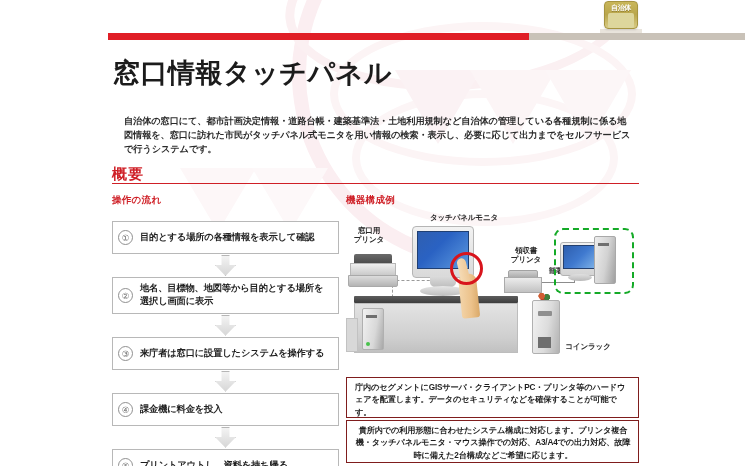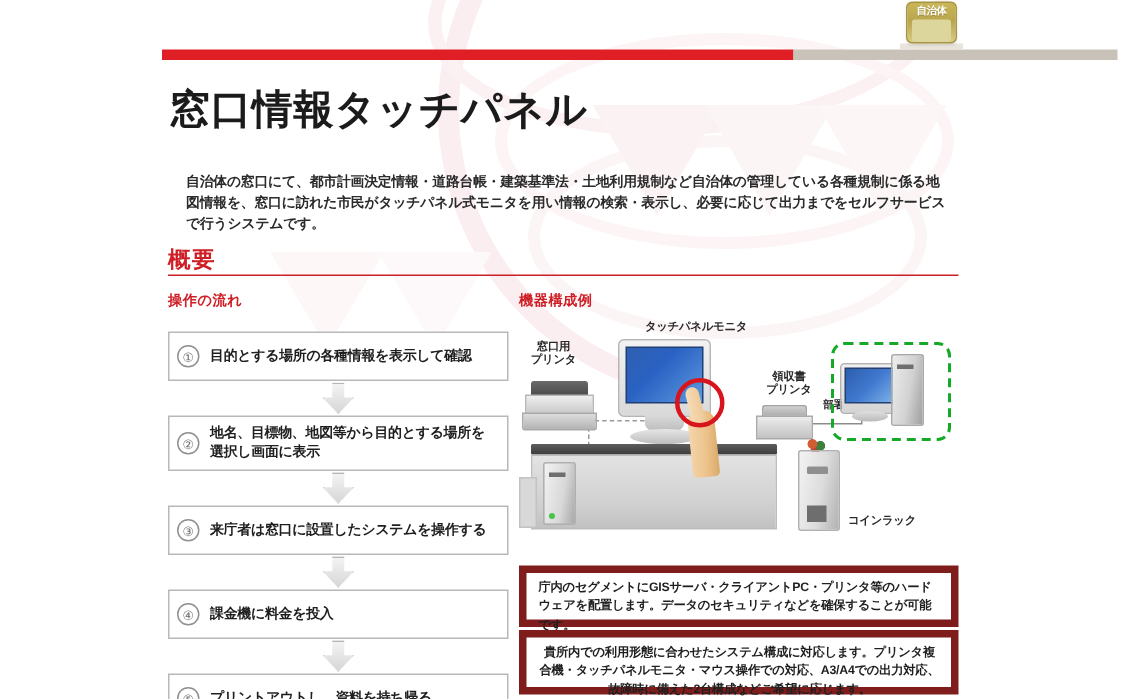--- a/index.html
+++ b/index.html
@@ -571,21 +571,21 @@
     width: 16px; height: 10px;
     background: radial-gradient(circle at 35% 40%, #d05d33 0 3px, transparent 3.5px),
                 radial-gradient(circle at 68% 52%, #3f7f3c 0 3px, transparent 3.5px),
                 radial-gradient(circle at 48% 70%, #b5432b 0 3px, transparent 3.5px);
   }
 
   
   .note {
     position: absolute;
     box-sizing: border-box;
-    border: 5px solid #7f1d1d;
+    border: 1px solid #7f1d1d;
     background: #ffffff;
     padding: 4px 7px 4px 8px;
     font-size: 8.2px;
     line-height: 12.4px;
     color: #1f1f1f;
     font-weight: bold;
     letter-spacing: -0.15px;
   }
   .note-1 {
     left: 346px; top: 377px;

